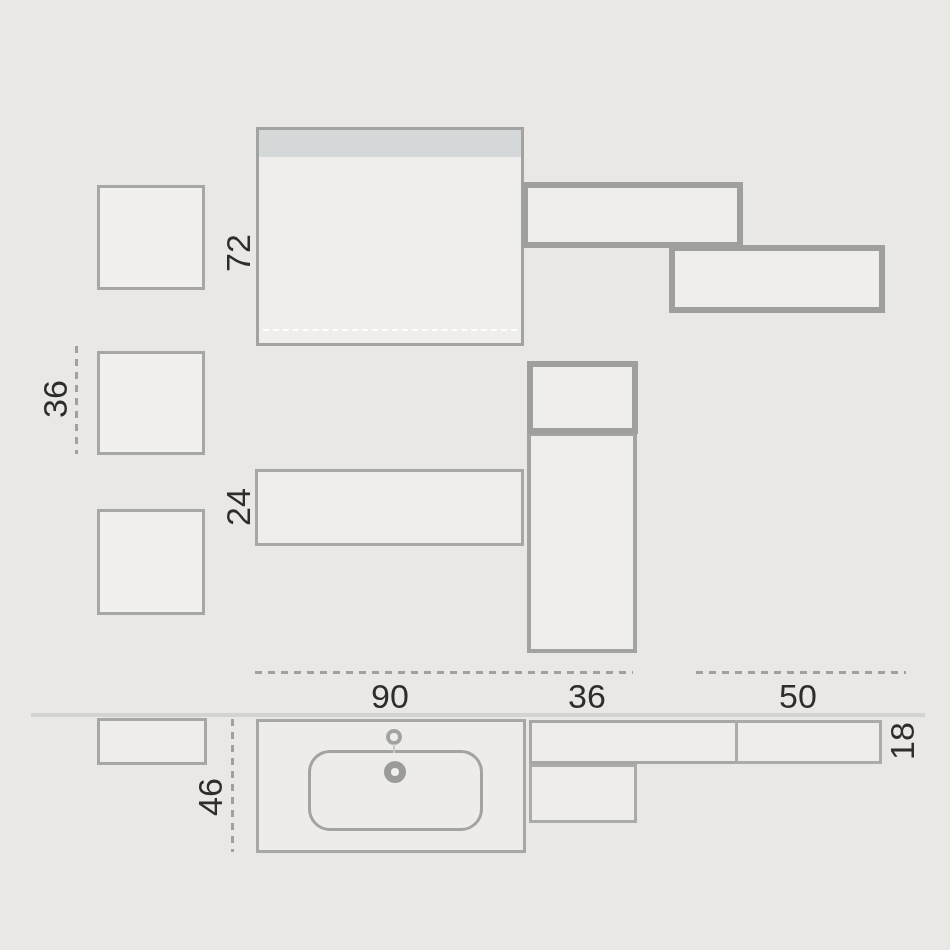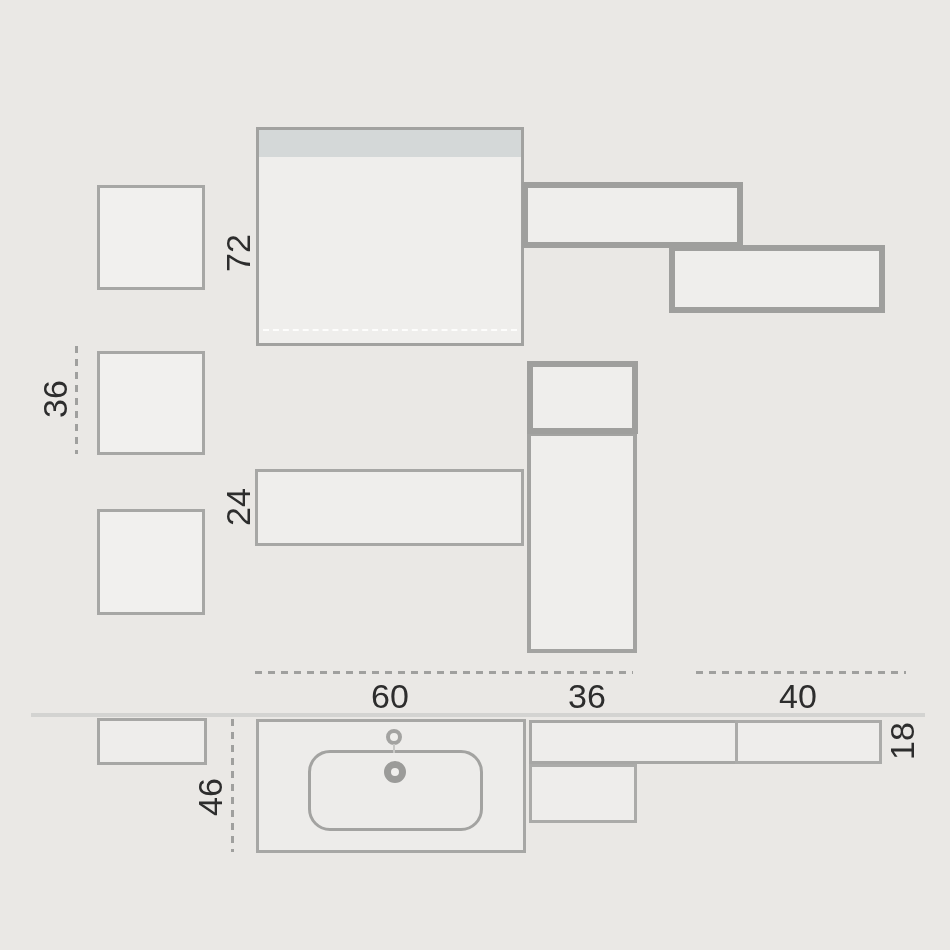--- a/index.html
+++ b/index.html
@@ -82,23 +82,23 @@
   <div class="box thick" style="left:669px;top:245px;width:216px;height:68px;z-index:2;"></div>
 
   <div class="box thin" style="left:255px;top:469px;width:269px;height:77px;"></div>
   <div class="dim rot" style="left:238px;top:507px;">24</div>
 
   <div class="box med" style="left:527px;top:432px;width:110px;height:221px;"></div>
   <div class="box thick" style="left:527px;top:361px;width:111px;height:73px;z-index:2;"></div>
 
   <div class="dash-h" style="left:255px;top:671px;width:378px;"></div>
   <div class="dash-h" style="left:696px;top:671px;width:210px;"></div>
-  <div class="dim" style="left:390px;top:696px;">60</div>
+  <div class="dim" style="left:390px;top:696px;">90</div>
   <div class="dim" style="left:587px;top:696px;">36</div>
-  <div class="dim" style="left:798px;top:696px;">40</div>
+  <div class="dim" style="left:798px;top:696px;">50</div>
 
   <div class="wallline"></div>
 
   <div class="box thin" style="left:97px;top:718px;width:110px;height:47px;background:#eeedeb;"></div>
 
   <div class="dash-v" style="left:231px;top:719px;height:133px;"></div>
   <div class="dim rot" style="left:210px;top:797px;">46</div>
 
   <div class="box thin" style="left:256px;top:719px;width:270px;height:134px;background:#edecea;">
     <div class="basin"></div>

